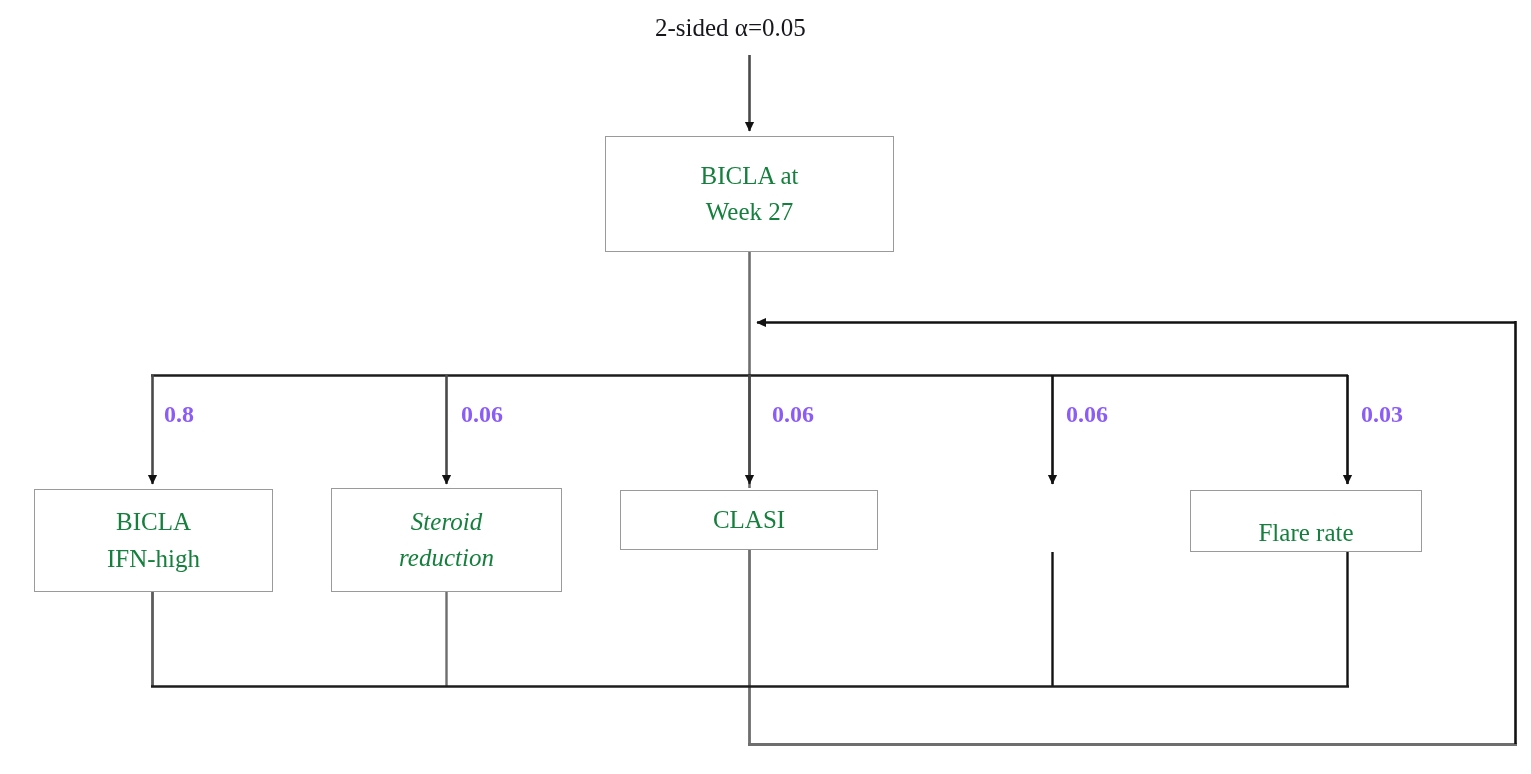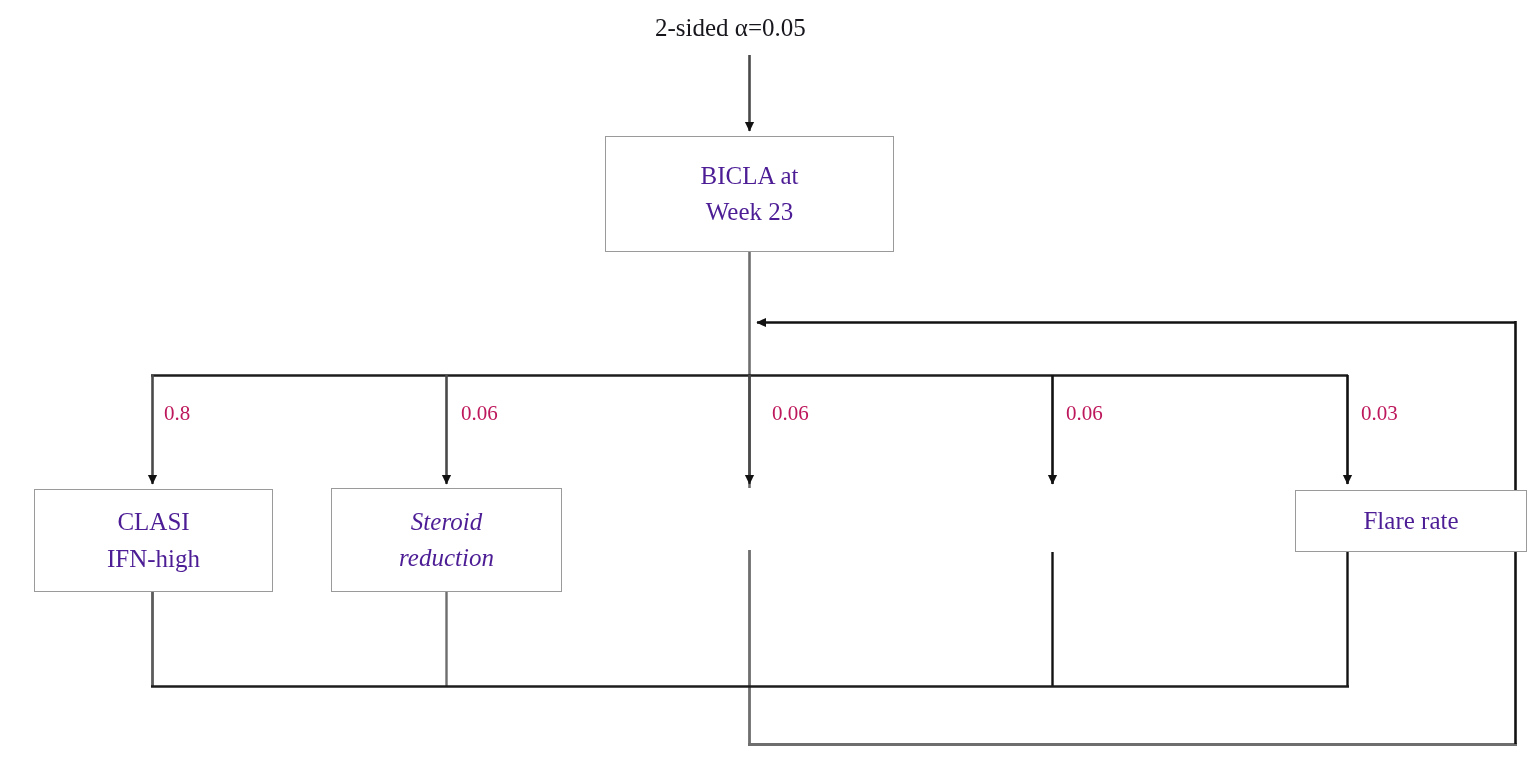--- a/index.html
+++ b/index.html
@@ -30,38 +30,39 @@
     position: absolute;
     box-sizing: border-box;
     background: #ffffff;
     border: 1px solid #9a9a9a;
     display: flex;
     flex-direction: column;
     align-items: center;
     justify-content: center;
     font-size: 25px;
     line-height: 1.45;
-    color: #4c1d95;
+    color: #15803d;
     white-space: nowrap;
     z-index: 3;
   }
   .node .ln { display: block; }
   .caption {
     position: absolute;
     font-size: 25px;
     color: #16161c;
     white-space: nowrap;
     z-index: 3;
   }
   .wlabel {
     position: absolute;
-    font-size: 21px;
-    color: #be185d;
+    font-size: 24px;
+    color: #8b5cf6;
     white-space: nowrap;
     z-index: 3;
+    font-weight: bold;
   }
 </style>
 </head>
 <body>
 
 <div id="canvas">
 
   <svg id="wires" viewBox="0 0 1531 774" xmlns="http://www.w3.org/2000/svg">
     <defs>
       <marker id="arrowDark" markerWidth="11" markerHeight="11" refX="9.4" refY="5.2" orient="auto" markerUnits="userSpaceOnUse">
@@ -99,38 +100,41 @@
     <line x1="142" y1="686.5" x2="1340" y2="686.5" stroke="#1d1d1d" stroke-width="2.6"></line>
 
     <line x1="739" y1="744.5" x2="1508" y2="744.5" stroke="#6e6e6e" stroke-width="3"></line>
     <line x1="1506.5" y1="744" x2="1506.5" y2="321" stroke="#121212" stroke-width="2.6"></line>
   </svg>
 
   <div class="caption" style="left:646px; top:14px;">2-sided α=0.05</div>
 
   <div class="node" style="left:596px; top:136px; width:289px; height:116px;">
     <span class="ln">BICLA at</span>
-    <span class="ln">Week 23</span>
+    <span class="ln">Week 27</span>
   </div>
 
   <div class="wlabel" style="left:155px; top:401px;">0.8</div>
   <div class="wlabel" style="left:452px; top:401px;">0.06</div>
   <div class="wlabel" style="left:763px; top:401px;">0.06</div>
   <div class="wlabel" style="left:1057px; top:401px;">0.06</div>
   <div class="wlabel" style="left:1352px; top:401px;">0.03</div>
 
   <div class="node" style="left:25px; top:489px; width:239px; height:103px;">
-    <span class="ln">CLASI</span>
+    <span class="ln">BICLA</span>
     <span class="ln">IFN-high</span>
   </div>
 
   <div class="node" style="left:322px; top:488px; width:231px; height:104px;font-style:italic;">
     <span class="ln">Steroid</span>
     <span class="ln">reduction</span>
   </div>
 
+  <div class="node" style="left:611px; top:490px; width:258px; height:60px;">
+    <span class="ln">CLASI</span>
+  </div>
 
 
-  <div class="node" style="left:1286px; top:490px; width:232px; height:62px;">
+  <div class="node" style="left:1181px; top:490px; width:232px; height:62px;justify-content:flex-end;">
     <span class="ln">Flare rate</span>
   </div>
 
 </div>
 
 </body></html>

